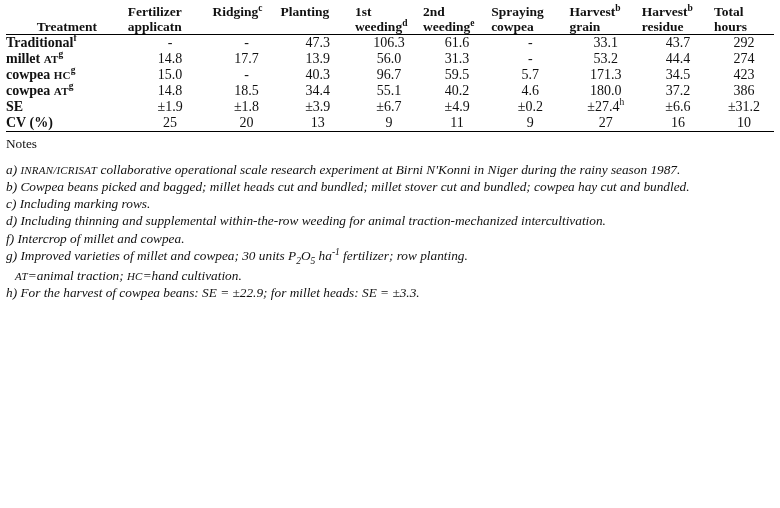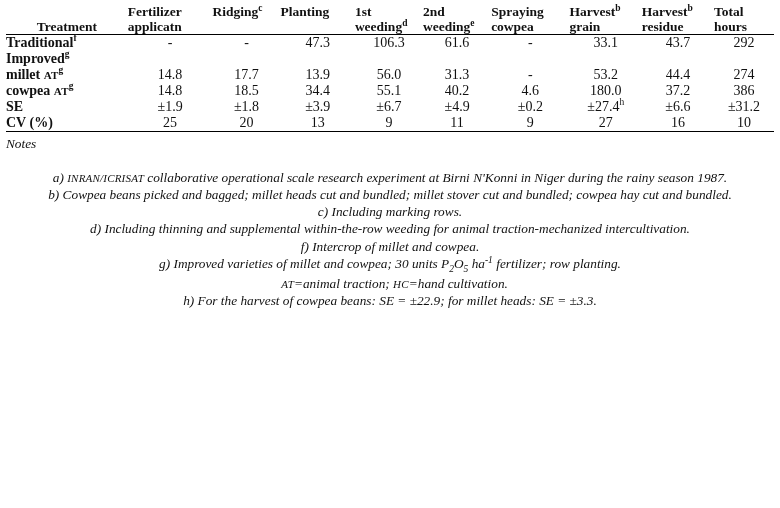--- a/index.html
+++ b/index.html
@@ -73,26 +73,25 @@
   .sc {
     font-size: 11px;
     letter-spacing: 0.2px;
   }
   .notes {
     margin-top: 4px;
     font-size: 13.3px;
     line-height: 1.255;
   }
   .notes-title {
-    font-style: italic;
-    margin-bottom: 17px;
+    margin-bottom: 9px;
   }
   .note {
     font-style: italic;
-    text-align: center;
+    text-align: left;
     margin: 0 0 0.5px 0;
   }
   .note-indent { padding-left: 9px; }
   .col-treat { width: 118px; }
 </style>
 </head>
 <body>
 
 <div class="page">
 
@@ -136,47 +135,47 @@
         <td class="num">-</td>
         <td class="num">47.3</td>
         <td class="num">106.3</td>
         <td class="num">61.6</td>
         <td class="num">-</td>
         <td class="num">33.1</td>
         <td class="num">43.7</td>
         <td class="num">292</td>
       </tr>
 
-      <tr>
-        <td class="treat">Improved<sup>g</sup></td>
-        <td class="num"></td>
-        <td class="num"></td>
-        <td class="num"></td>
-        <td class="num"></td>
-        <td class="num"></td>
-        <td class="num"></td>
-        <td class="num"></td>
-        <td class="num"></td>
-        <td class="num"></td>
-      </tr>
 
 
       <tr>
         <td class="treat indent">millet <span class="sc">AT</span><sup>g</sup></td>
         <td class="num">14.8</td>
         <td class="num">17.7</td>
         <td class="num">13.9</td>
         <td class="num">56.0</td>
         <td class="num">31.3</td>
         <td class="num">-</td>
         <td class="num">53.2</td>
         <td class="num">44.4</td>
         <td class="num">274</td>
       </tr>
 
+      <tr>
+        <td class="treat indent">cowpea <span class="sc">HC</span><sup>g</sup></td>
+        <td class="num">15.0</td>
+        <td class="num">-</td>
+        <td class="num">40.3</td>
+        <td class="num">96.7</td>
+        <td class="num">59.5</td>
+        <td class="num">5.7</td>
+        <td class="num">171.3</td>
+        <td class="num">34.5</td>
+        <td class="num">423</td>
+      </tr>
 
       <tr>
         <td class="treat indent">cowpea <span class="sc">AT</span><sup>g</sup></td>
         <td class="num">14.8</td>
         <td class="num">18.5</td>
         <td class="num">34.4</td>
         <td class="num">55.1</td>
         <td class="num">40.2</td>
         <td class="num">4.6</td>
         <td class="num">180.0</td>

